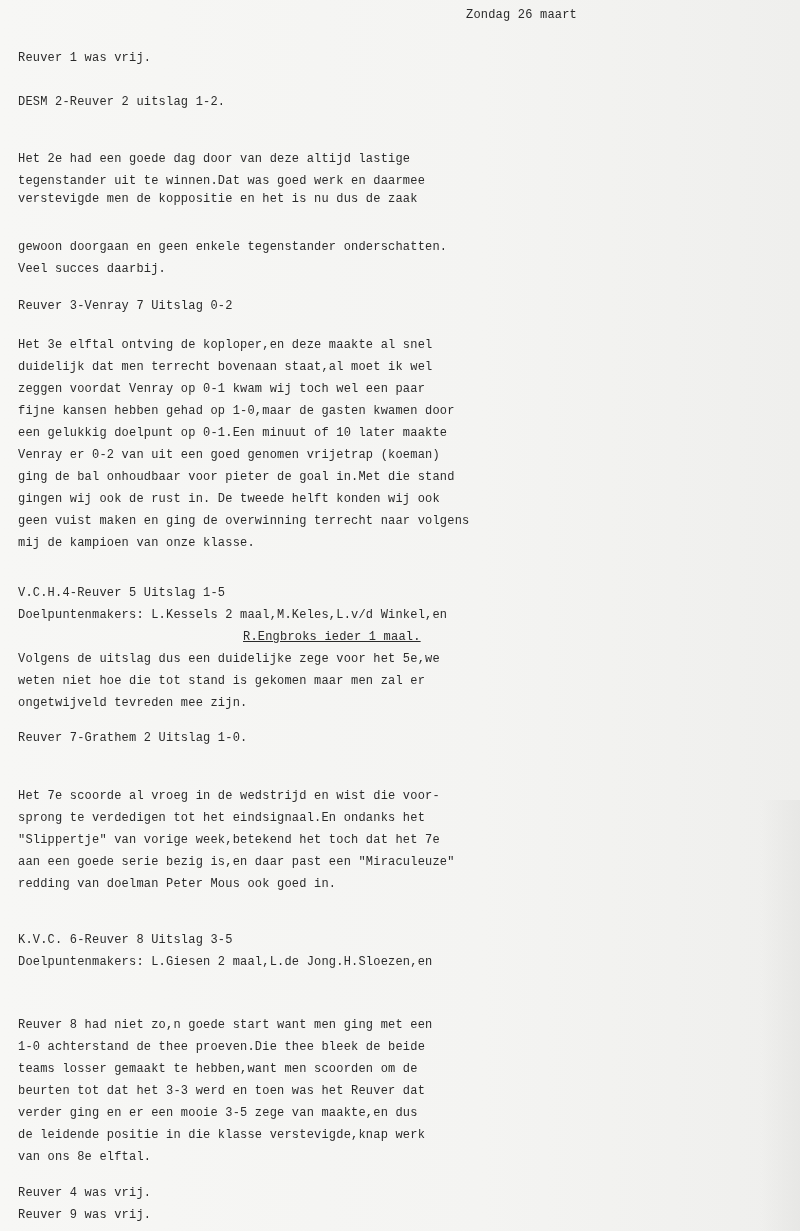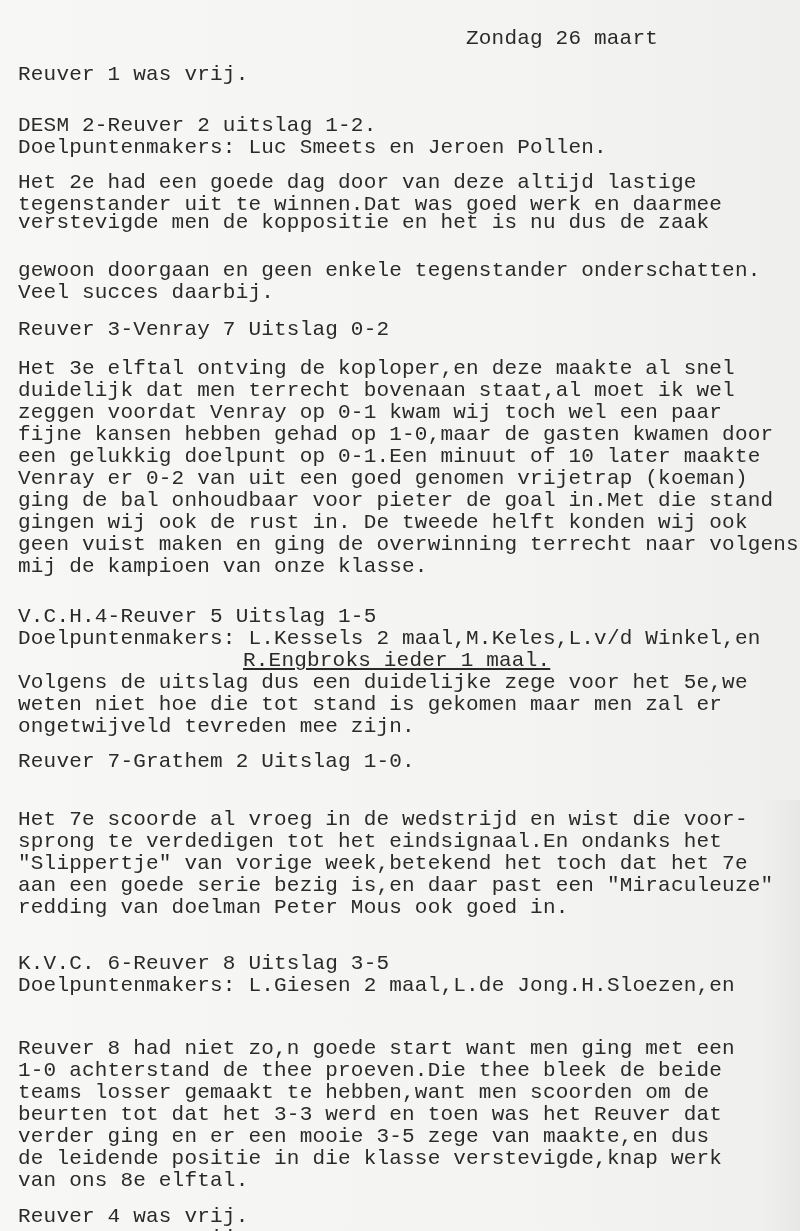--- a/index.html
+++ b/index.html
@@ -7,43 +7,41 @@
       width: 800px; height: 1231px; overflow: hidden;
       background: #f6f6f4;
       background-image: linear-gradient(90deg, #f7f7f5 0%, #f4f4f2 60%, #efefed 100%);
       position: relative;
       font-family: "Liberation Mono", "DejaVu Sans Mono", monospace;
       color: #2a2a2a;
     }
     .page { position: absolute; left: 0; top: 0; width: 800px; height: 1231px; }
     .line {
       position: absolute; left: 18px;
-      font-size: 21px; line-height: 22px; white-space: pre;
+      font-size: 12px; line-height: 22px; white-space: pre;
       letter-spacing: 0.2px;
-      margin-top: 24px;
     }
     .date { left: 466px; }
     .indent { left: 243px; text-decoration: underline; }
     .ghost {
       position: absolute; right: 0; top: 800px; width: 40px; height: 431px;
       background: linear-gradient(90deg, rgba(235,235,233,0) 0%, rgba(228,228,226,0.7) 100%);
     }
   </style>
 </head>
 <body>
 
 <div class="page">
   <div class="ghost"></div>
 
   <div class="line date" style="top:4px">Zondag 26 maart</div>
 
-  <div class="line" style="top:40px">Reuver 1 was vrij.</div>
+  <div class="line" style="top:47px">Reuver 1 was vrij.</div>
 
   <div class="line" style="top:91px">DESM 2-Reuver 2 uitslag 1-2.</div>
-  <div class="line" style="top:113px">Doelpuntenmakers: Luc Smeets en Jeroen Pollen.</div>
 
   <div class="line" style="top:148px">Het 2e had een goede dag door van deze altijd lastige</div>
   <div class="line" style="top:170px">tegenstander uit te winnen.Dat was goed werk en daarmee</div>
   <div class="line" style="top:188px">verstevigde men de koppositie en het is nu dus de zaak</div>
   <div class="line" style="top:236px">gewoon doorgaan en geen enkele tegenstander onderschatten.</div>
   <div class="line" style="top:258px">Veel succes daarbij.</div>
 
   <div class="line" style="top:295px">Reuver 3-Venray 7 Uitslag 0-2</div>
 
   <div class="line" style="top:334px">Het 3e elftal ontving de koploper,en deze maakte al snel</div>

